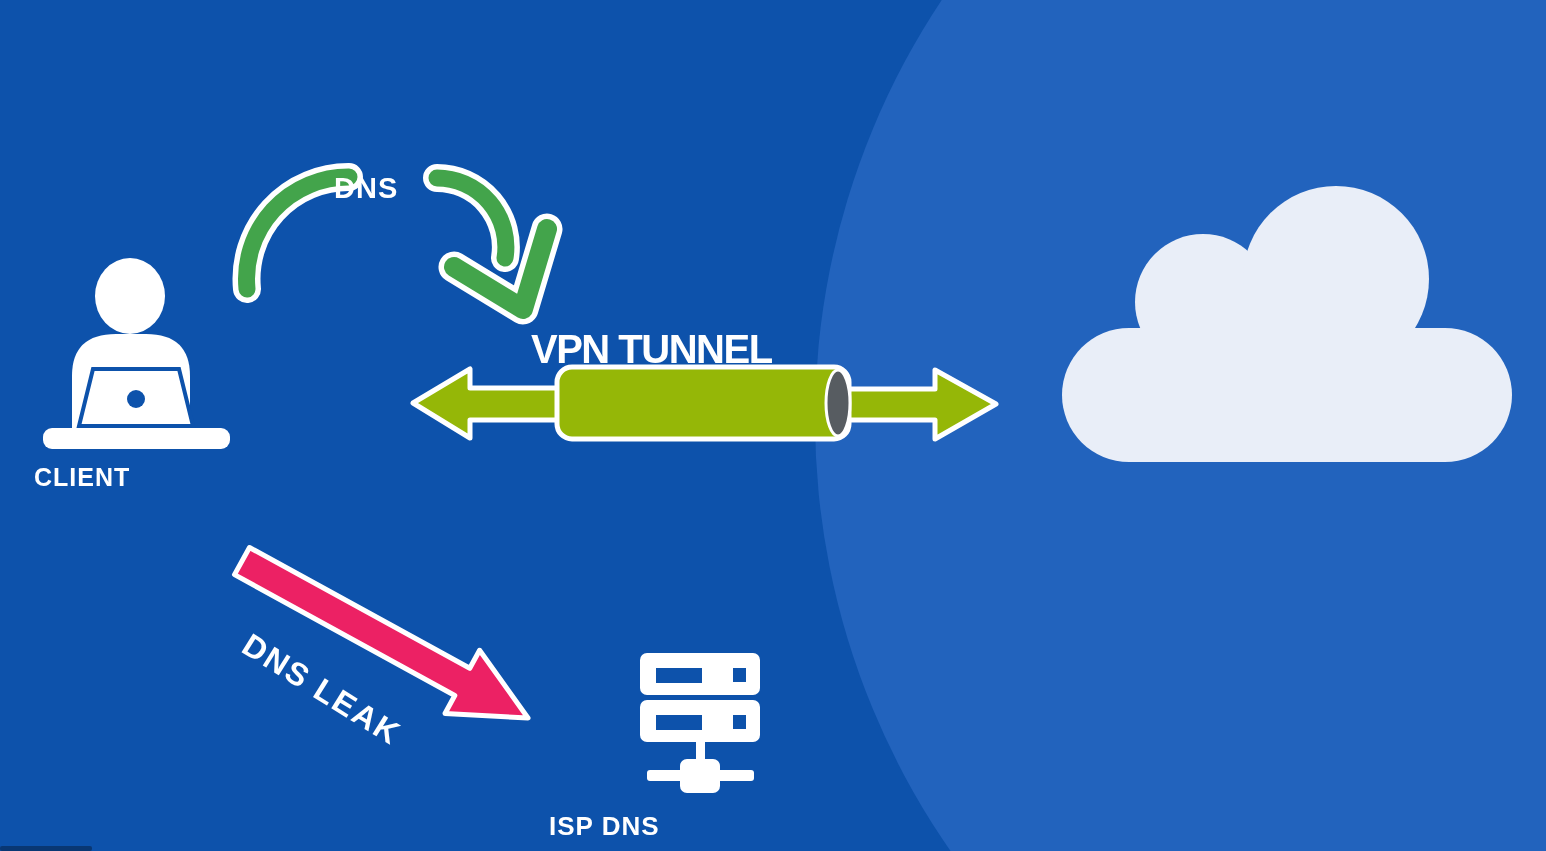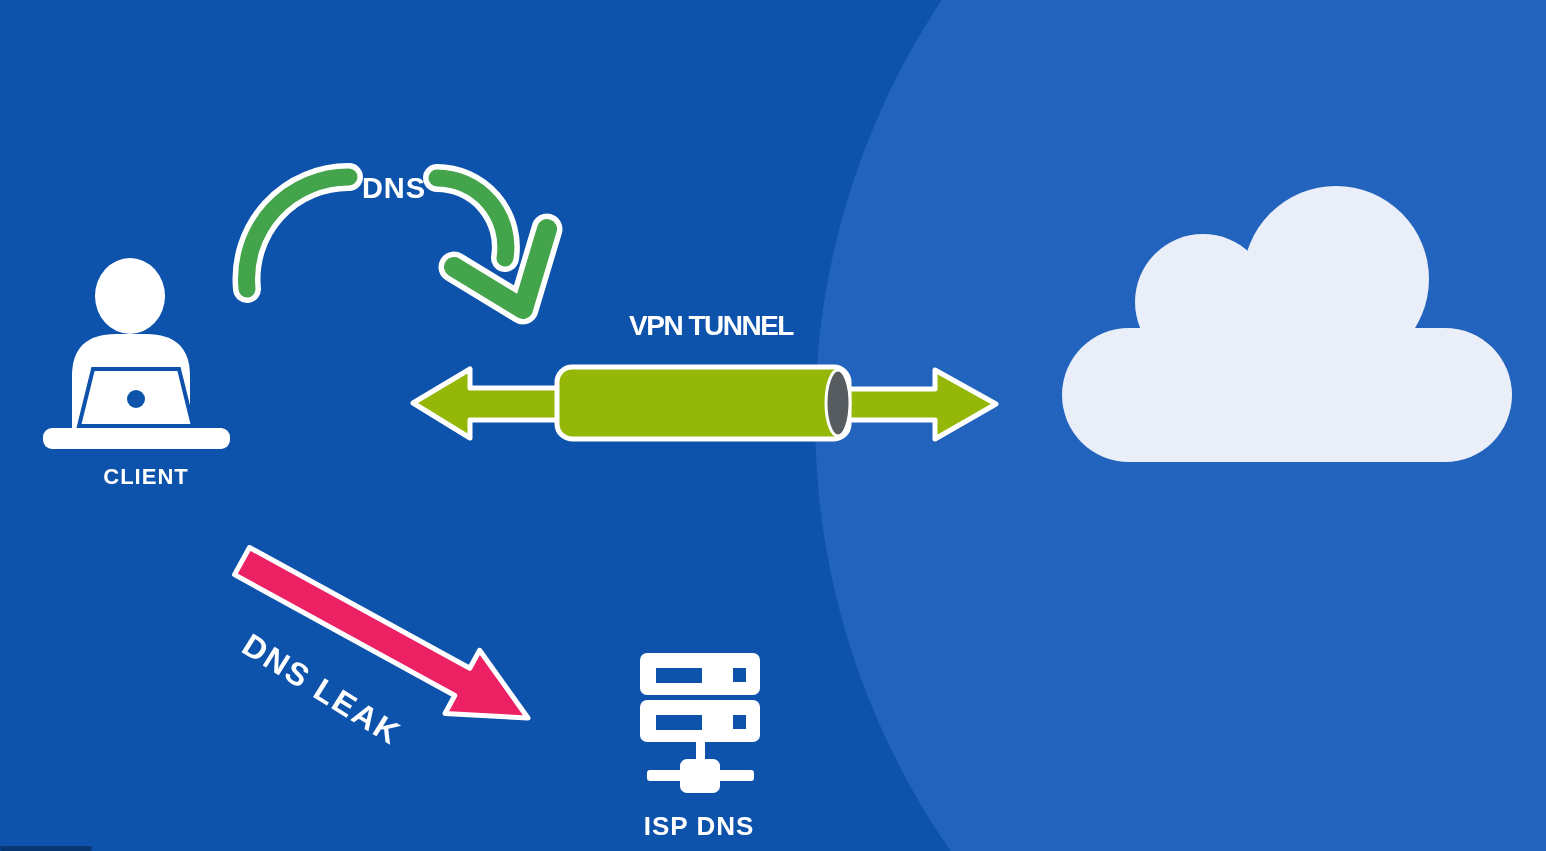--- a/index.html
+++ b/index.html
@@ -31,27 +31,27 @@
   }
   svg.layer {
     position: absolute;
     left: 0;
     top: 0;
   }
   .label {
     position: absolute;
     font-weight: bold;
     color: #ffffff;
-    text-align: center;
+    text-align: left;
     white-space: nowrap;
     user-select: none;
   }
   .label-dns       { left: 334px; top: 174px; width: 120px; font-size: 29px; line-height: 29px; letter-spacing: 1px; }
-  .label-client    { left: 46px;  top: 460px; width: 200px; font-size: 22px; line-height: 34px; letter-spacing: 1px; }
-  .label-vpn       { left: 531px; top: 306px; width: 360px; font-size: 28px; line-height: 40px; letter-spacing: -1.5px; }
+  .label-client    { left: 34px;  top: 460px; width: 200px; font-size: 25px; line-height: 34px; letter-spacing: 1px; }
+  .label-vpn       { left: 531px; top: 329px; width: 360px; font-size: 40px; line-height: 40px; letter-spacing: -1.5px; }
   .label-internet  { left: 1104px; top: 332px; width: 360px; font-size: 44px; line-height: 44px; letter-spacing: -2px; color: #2c68c2; }
   .label-ispdns    { left: 549px; top: 809px; width: 300px; font-size: 26px; line-height: 34px; letter-spacing: 1px; }
   .label-dnsleak   {
     left: 254px; top: 628px; width: 220px;
     font-size: 32px; line-height: 32px; letter-spacing: 2px;
     text-align: left;
     transform: rotate(32deg);
     transform-origin: 0 0;
   }
 </style>

